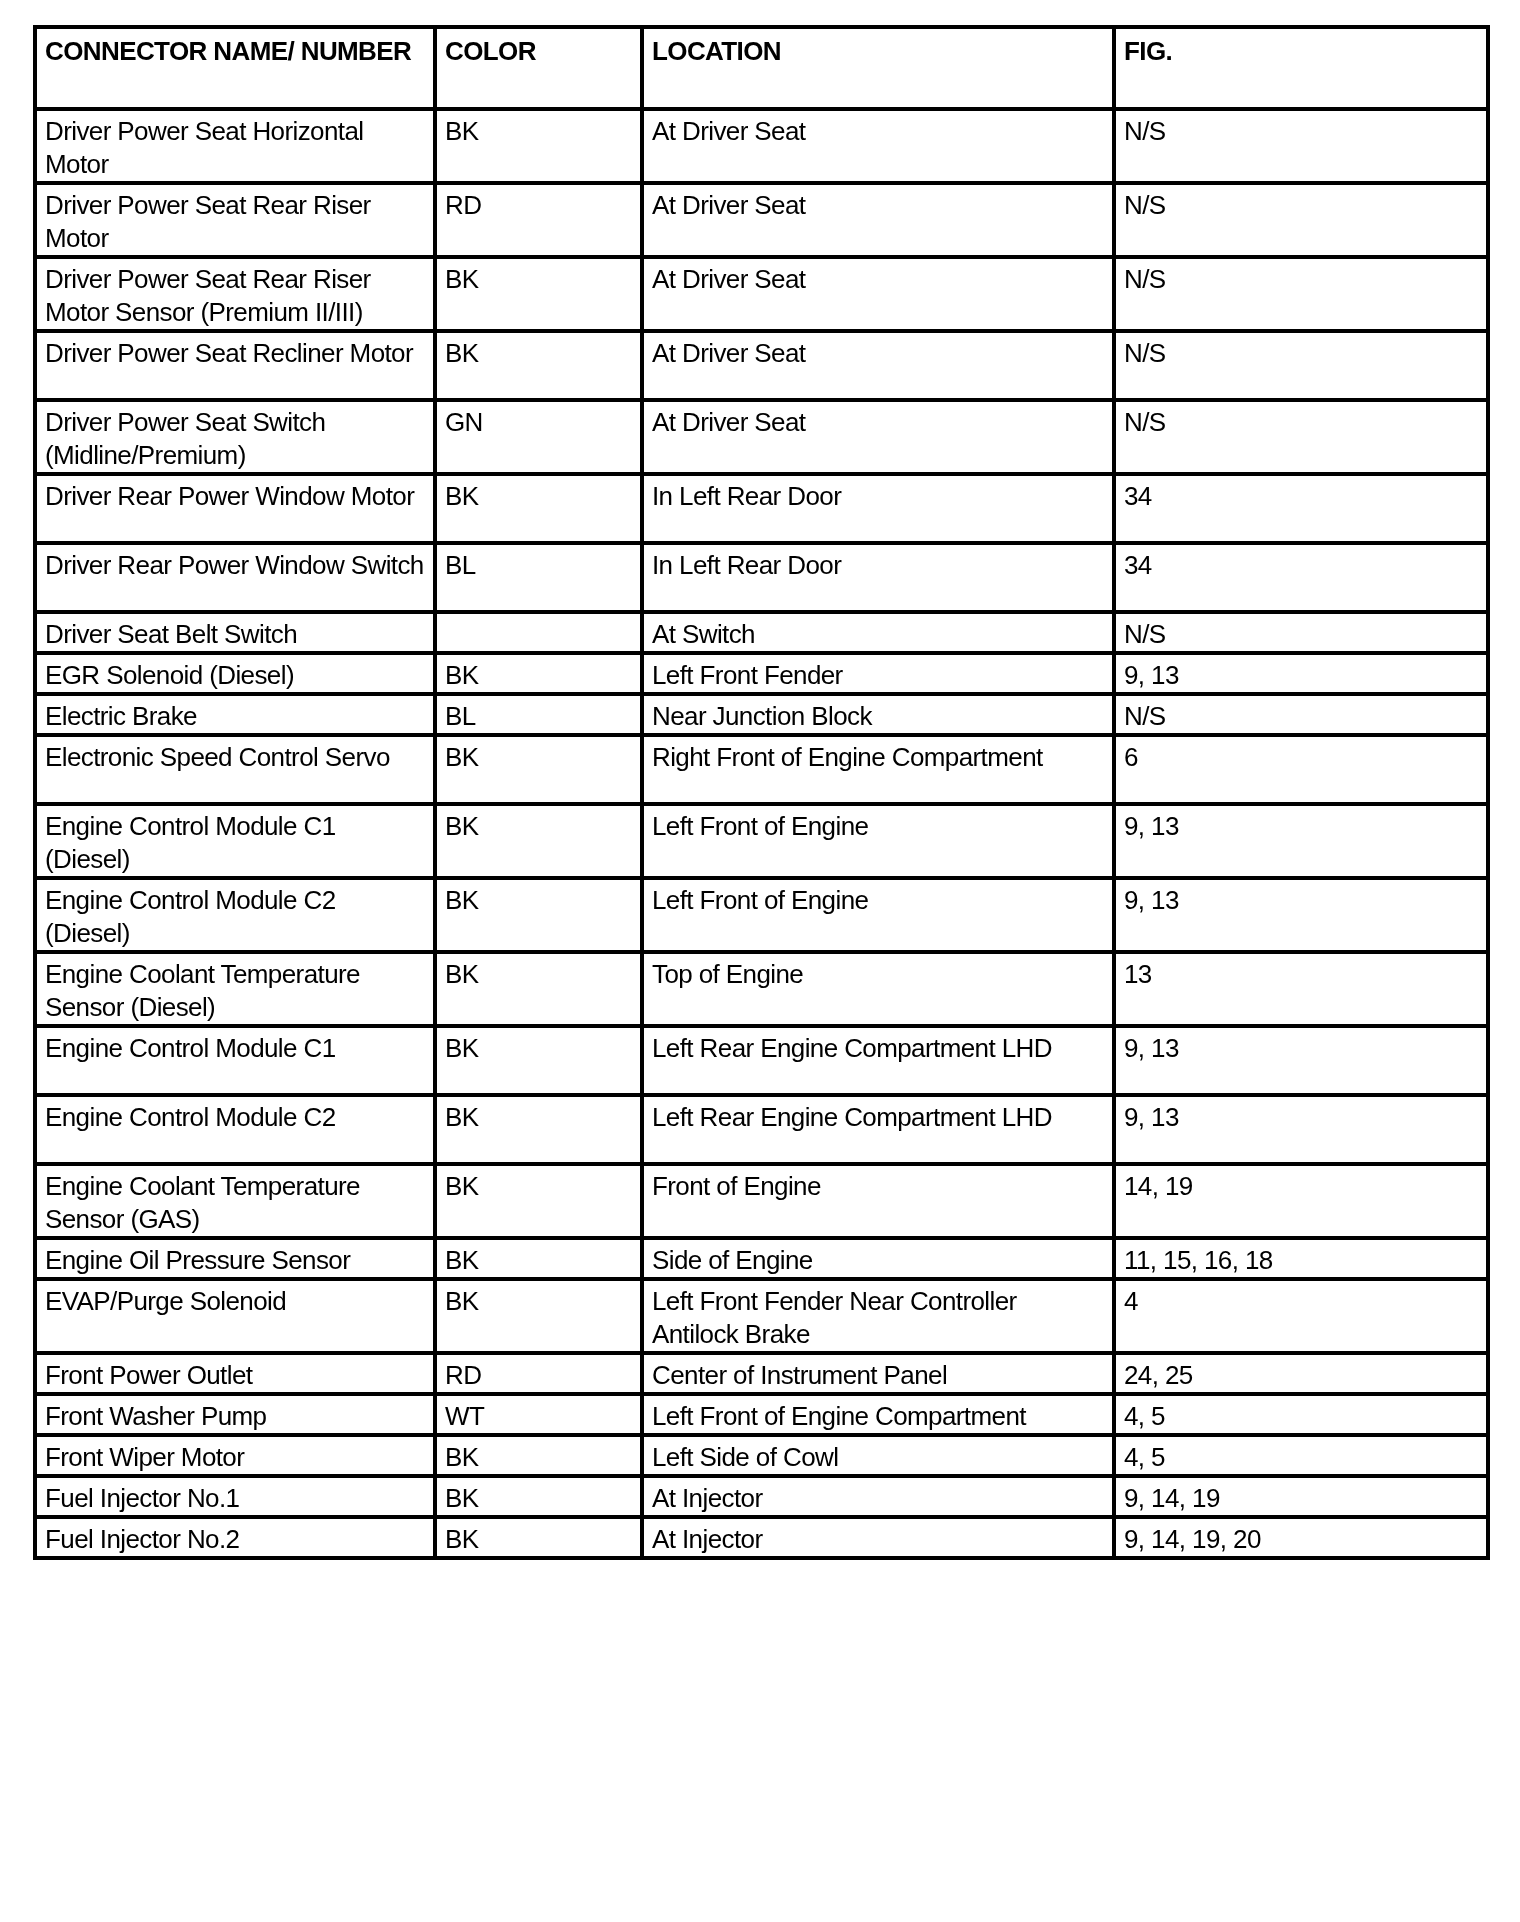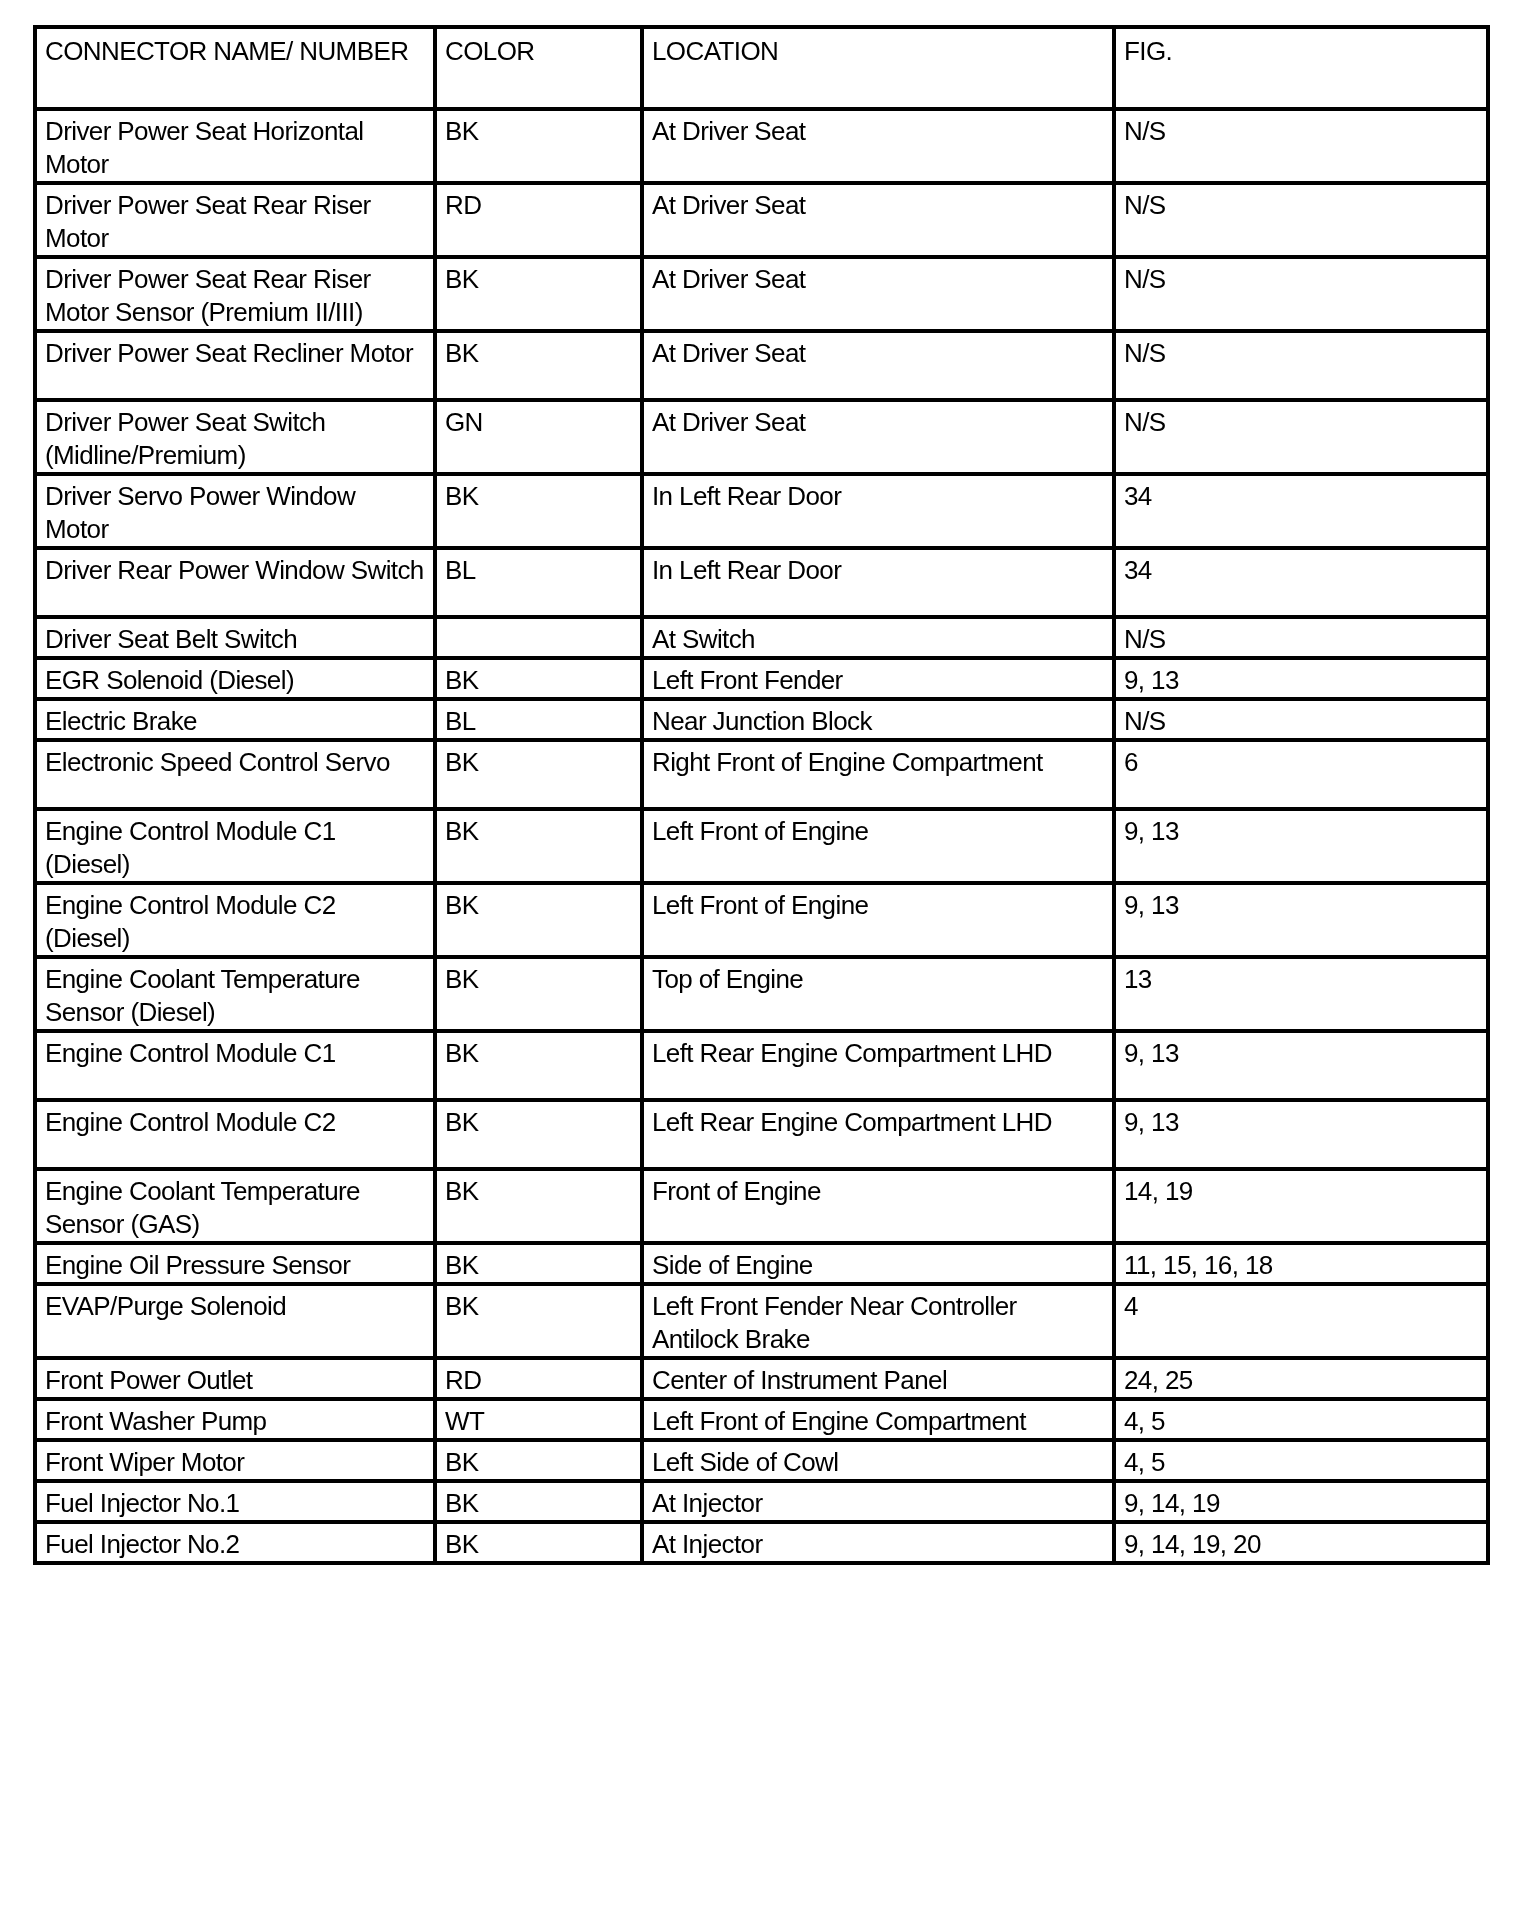--- a/index.html
+++ b/index.html
@@ -11,21 +11,21 @@
   }
   .tbl col.c1 { width: 400px; }
   .tbl col.c2 { width: 207px; }
   .tbl col.c3 { width: 472px; }
   .tbl col.c4 { width: 374px; }
   .tbl td, .tbl th {
     border: 4px solid #000; vertical-align: top; text-align: left;
     padding: 4px 8px 0 8px; font-size: 26px; line-height: 33px;
     letter-spacing: -0.6px; font-stretch: condensed;
   }
-  .tbl th { font-weight: normal; height: 72px; padding-top: 6px; }
+  .tbl th { font-weight: bold; height: 72px; padding-top: 6px; }
   .tbl td { font-weight: normal; }
   .h3 { height: 104px; }
   .h2 { height: 69px; }
   .h1 { height: 36px; }
 </style>
 </head>
 <body>
 
 <table class="tbl">
   <colgroup>
@@ -67,21 +67,21 @@
         <td>At Driver Seat</td>
         <td>N/S</td>
       </tr>
       <tr class="h2">
         <td>Driver Power Seat Switch (Midline/Premium)</td>
         <td>GN</td>
         <td>At Driver Seat</td>
         <td>N/S</td>
       </tr>
       <tr class="h2">
-        <td>Driver Servo Power Window Motor</td>
+        <td>Driver Rear Power Window Motor</td>
         <td>BK</td>
         <td>In Left Rear Door</td>
         <td>34</td>
       </tr>
       <tr class="h2">
         <td>Driver Rear Power Window Switch</td>
         <td>BL</td>
         <td>In Left Rear Door</td>
         <td>34</td>
       </tr>

